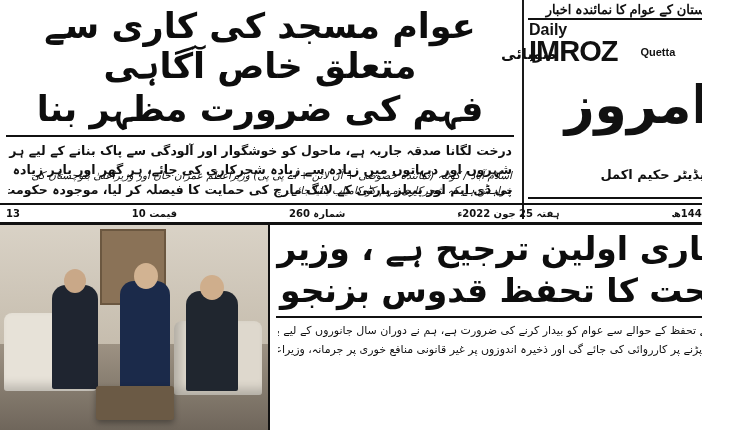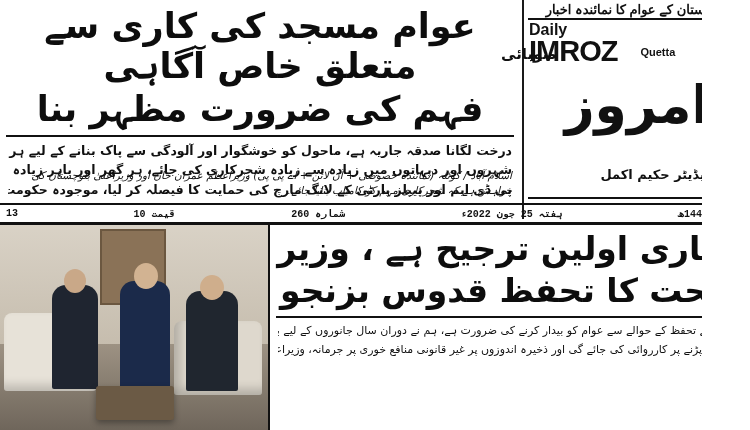--- a/index.html
+++ b/index.html
@@ -220,21 +220,21 @@
     align-items: center;
     justify-content: space-between;
     direction: rtl;
     font-family: "DejaVu Sans", sans-serif;
     font-size: 10px;
     font-weight: bold;
     color: #111;
     padding: 0 6px;
     box-sizing: border-box;
   }
-  .folio span { white-space: nowrap; font-family: Liberation Mono, monospace; }
+  .folio span { white-space: nowrap; }
 
   
   .lower {
     position: absolute;
     left: 0; top: 225px;
     width: 750px;
     height: 205px;
     background: #ffffff;
     padding-left: 14px;
   }

